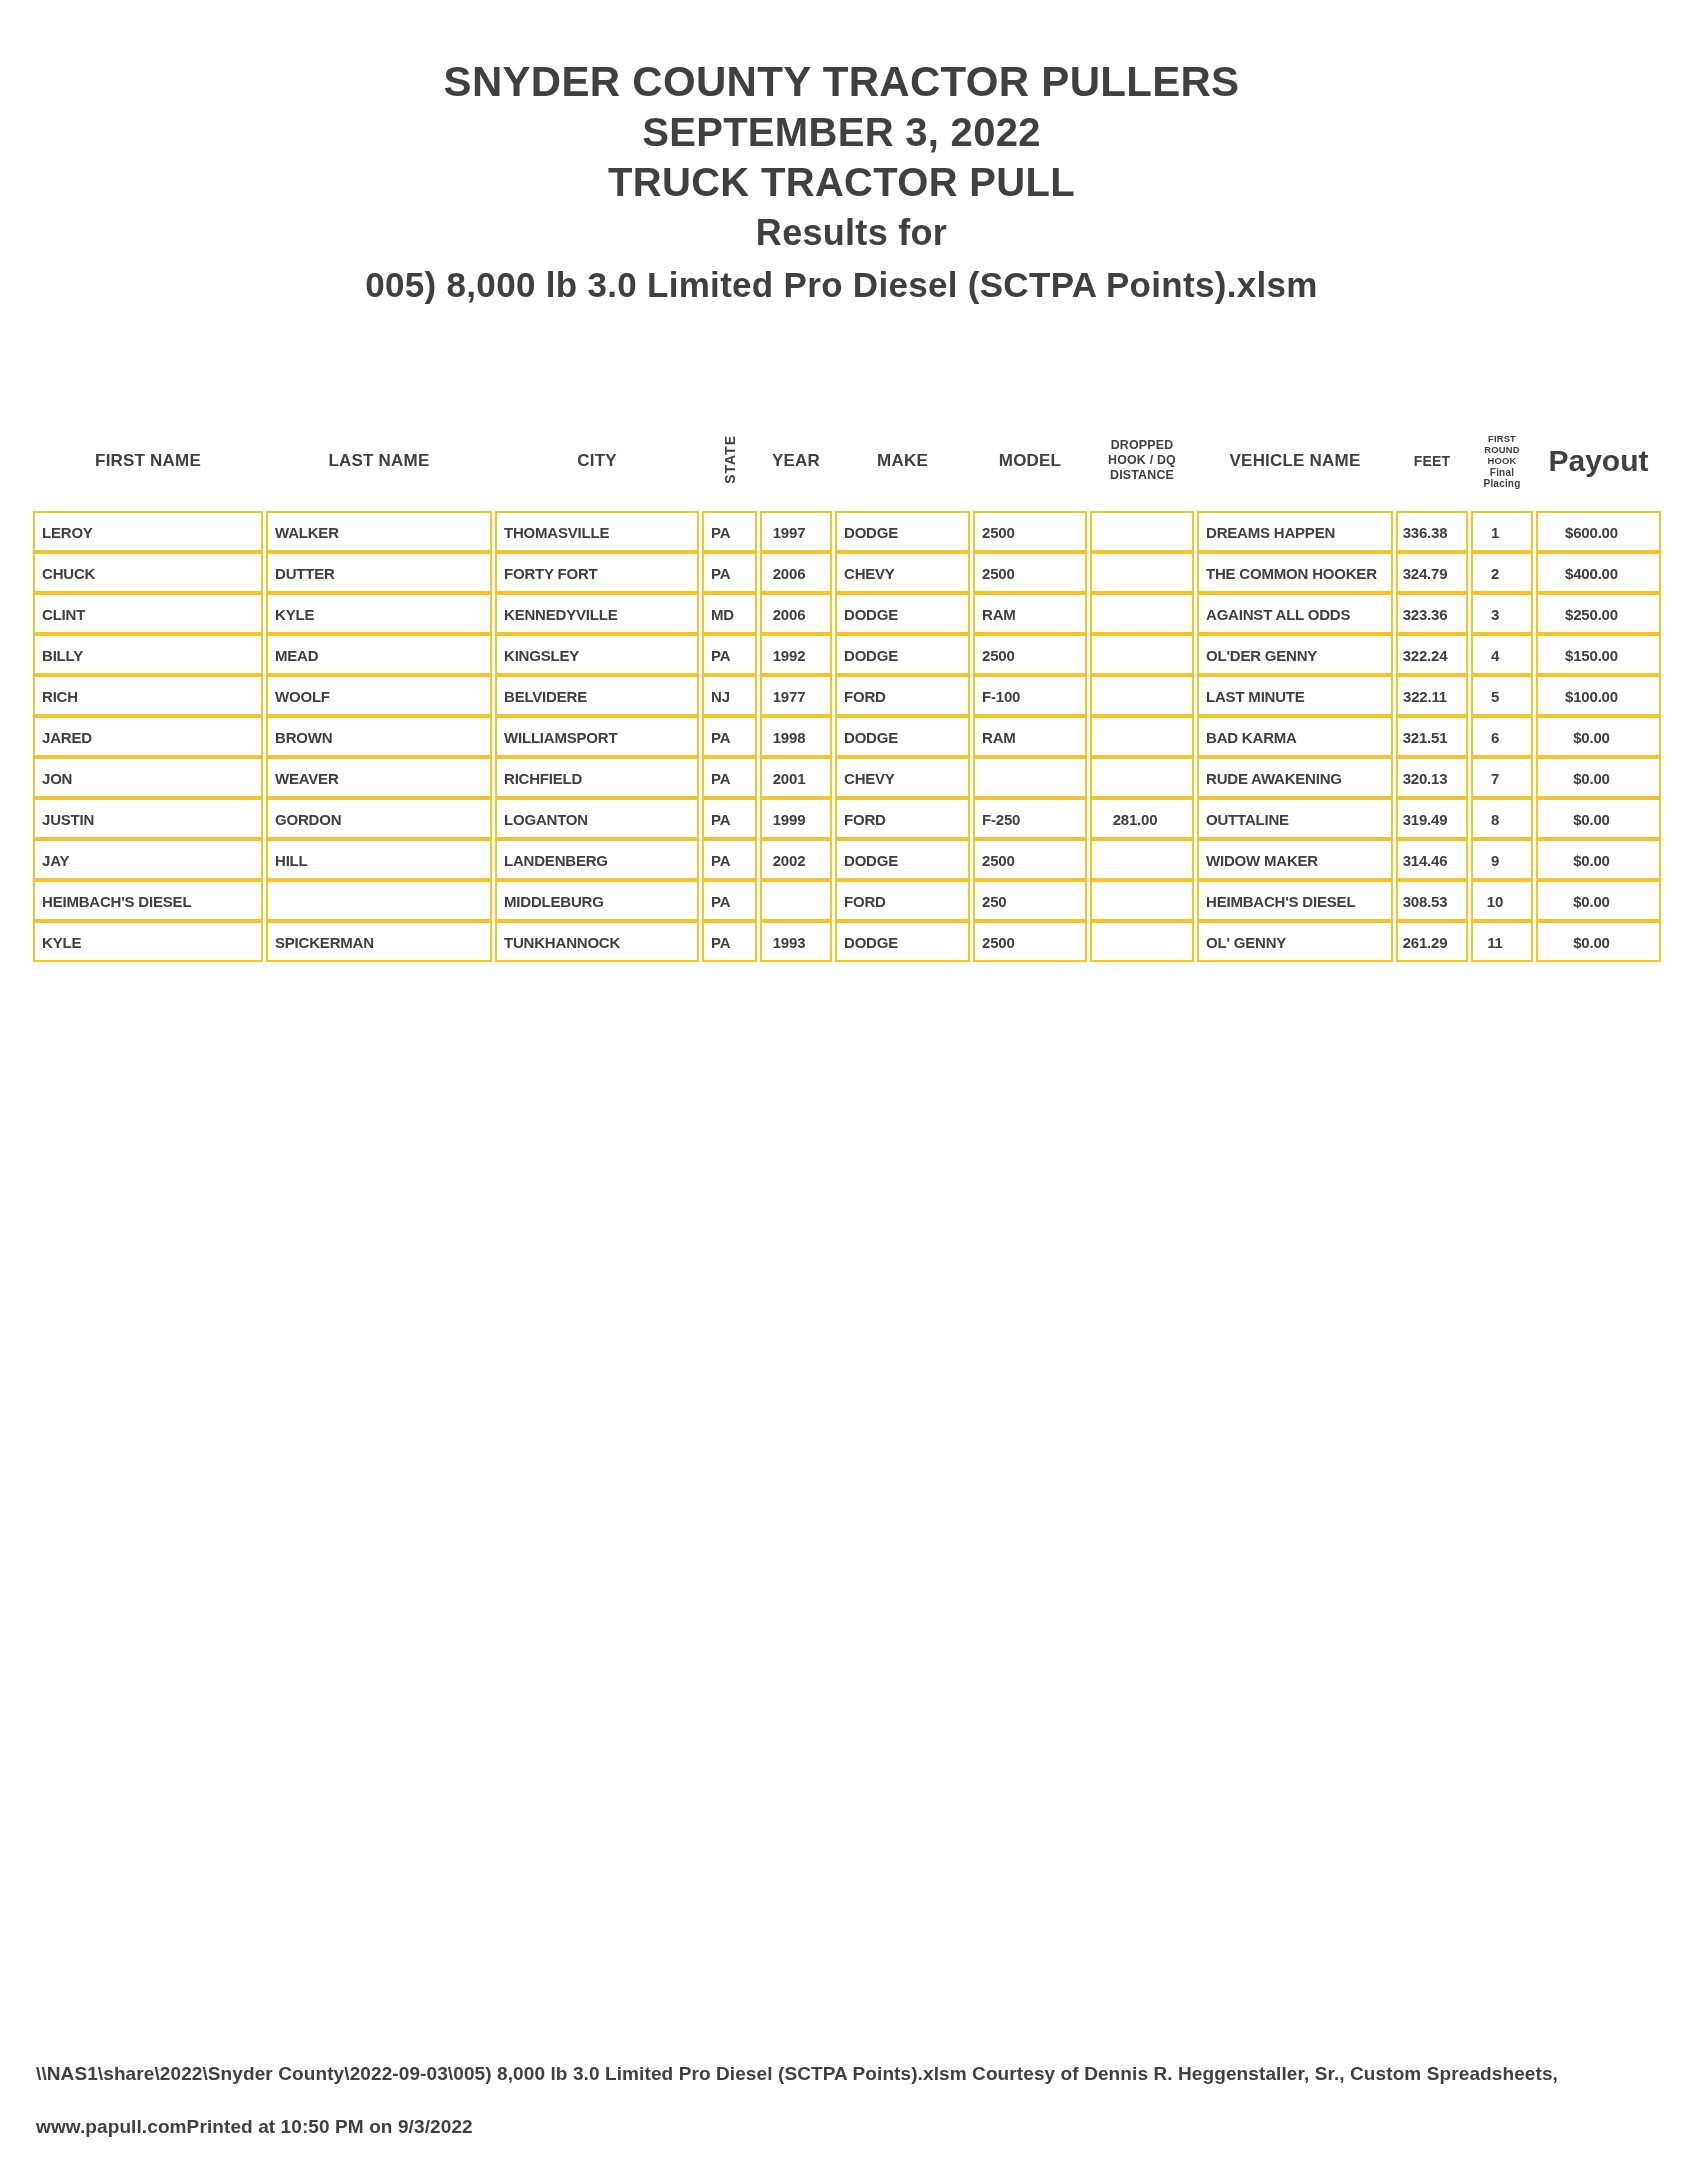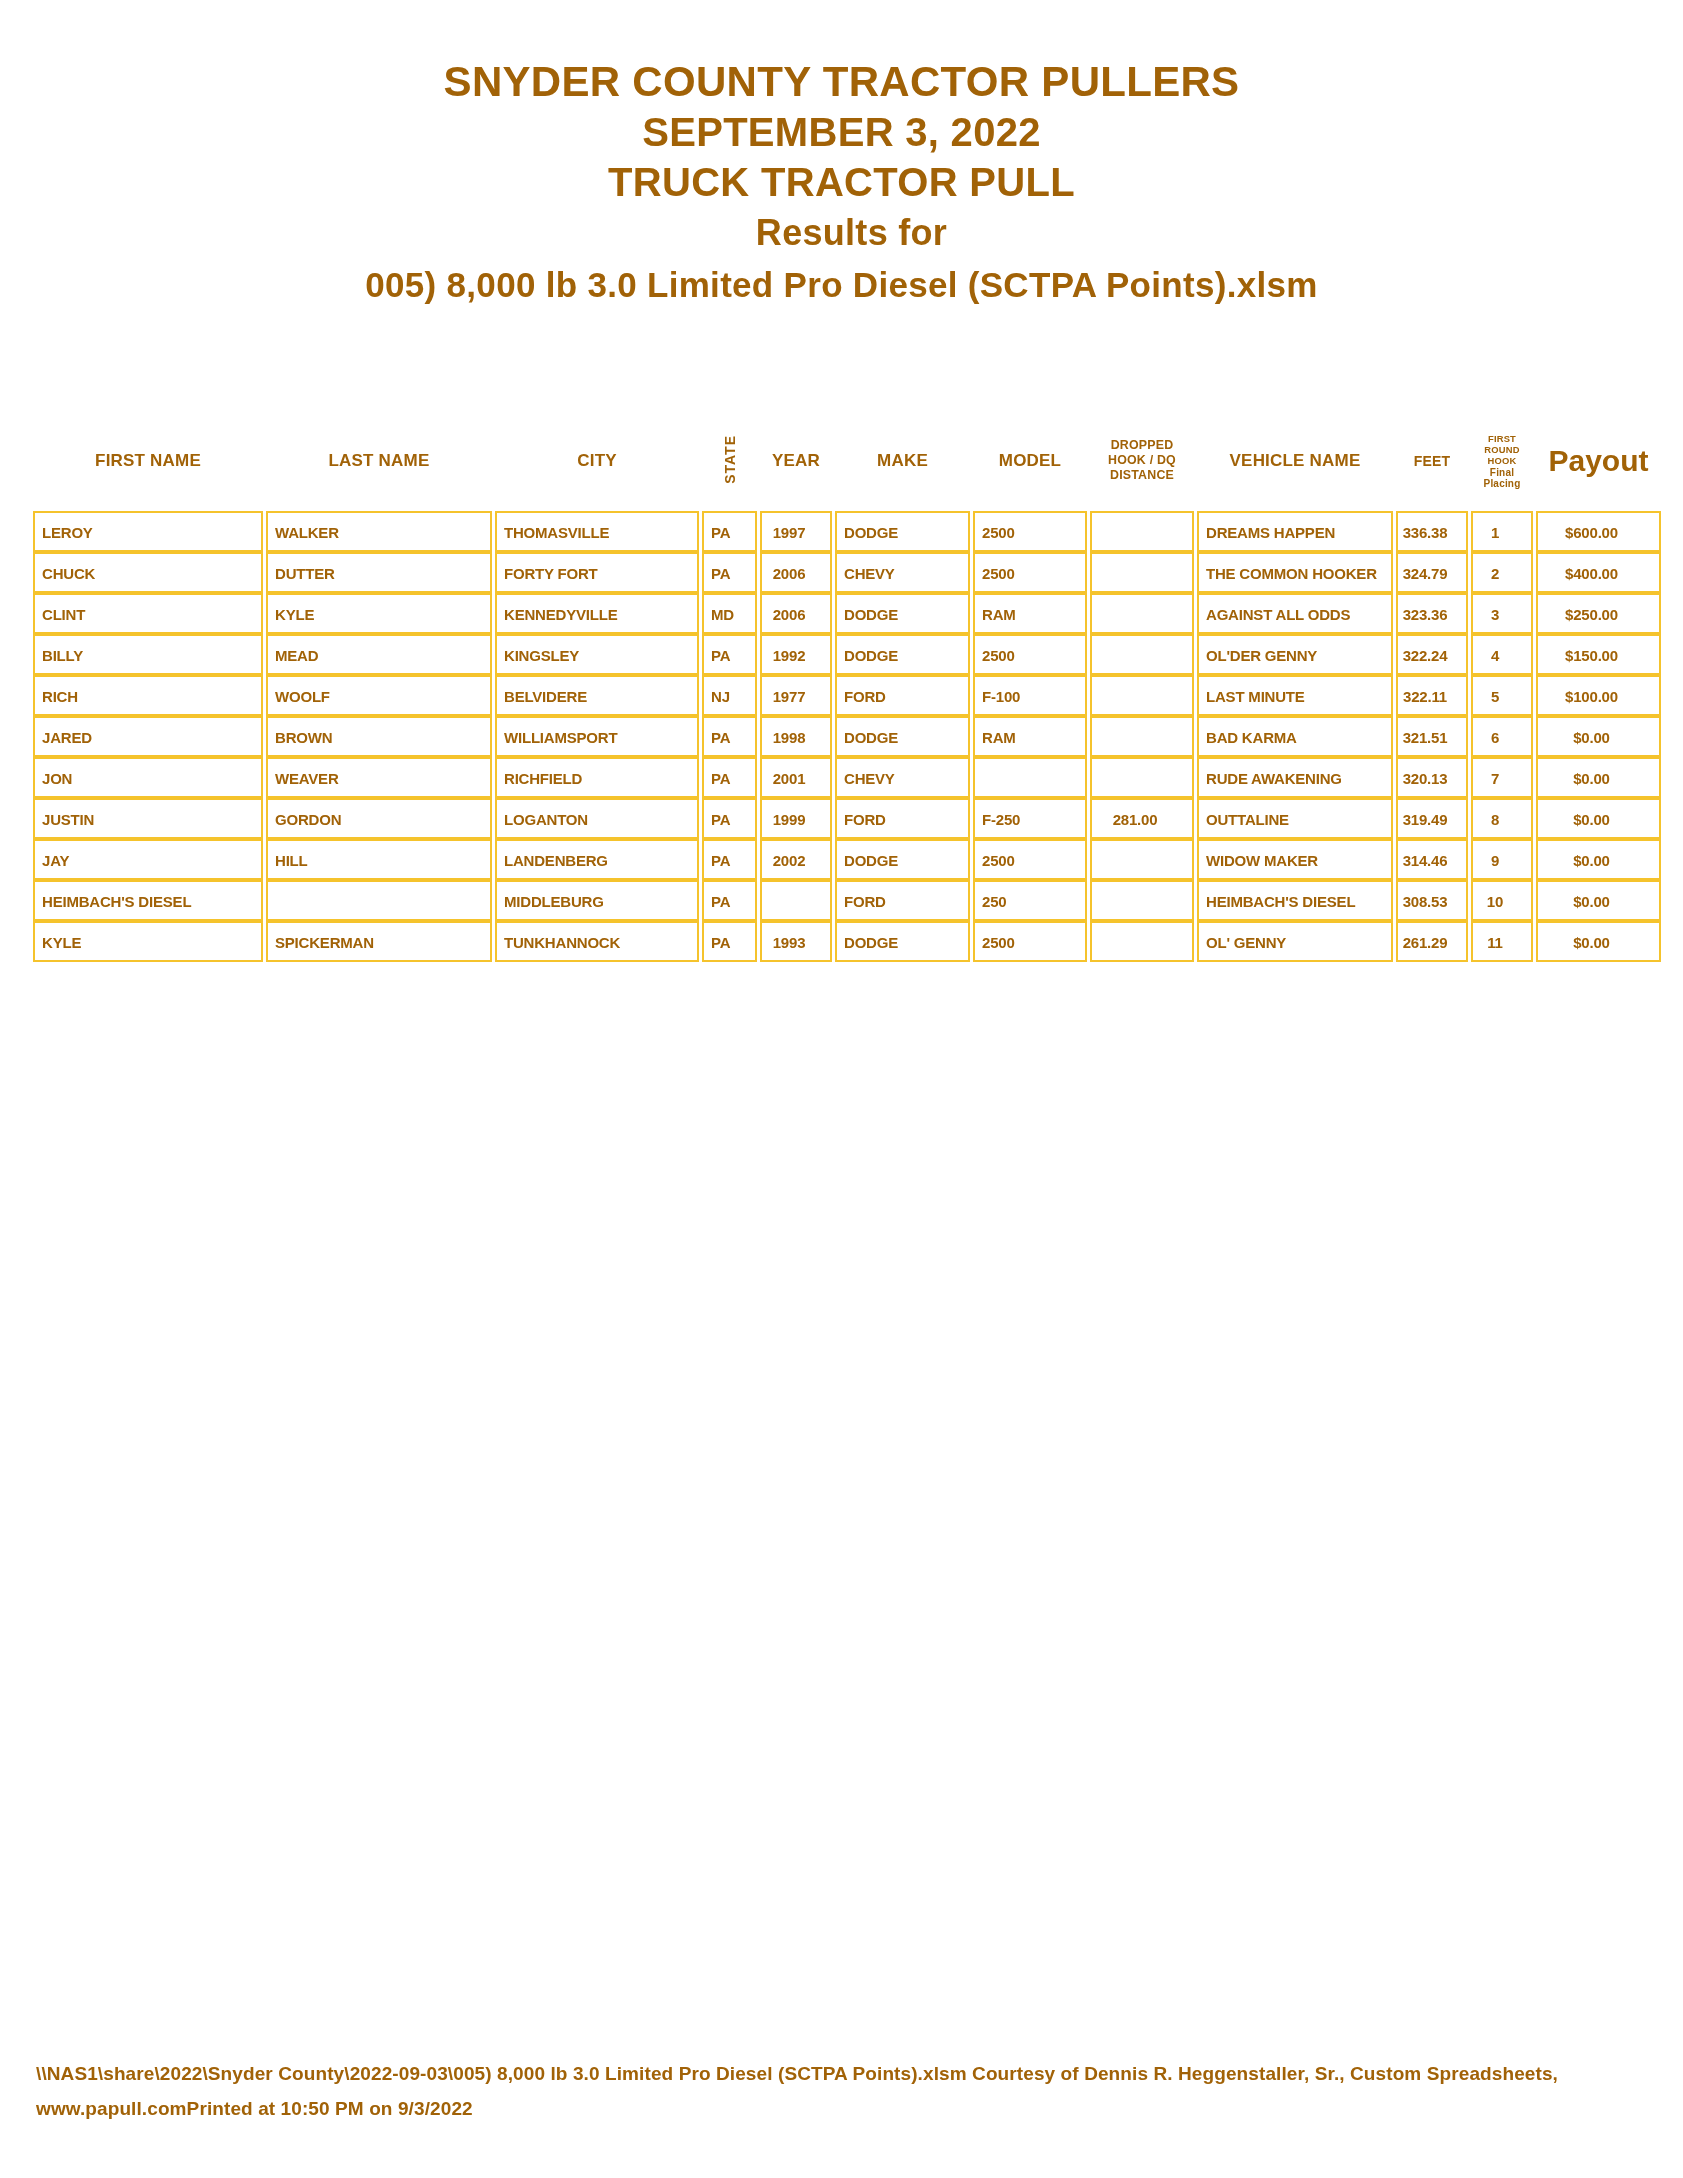--- a/index.html
+++ b/index.html
@@ -3,21 +3,21 @@
 <meta charset="utf-8">
 <style>
   * { box-sizing: border-box; }
   html, body { margin: 0; padding: 0; background: #ffffff; }
   .page {
     position: relative;
     width: 1683px;
     height: 2178px;
     background: #ffffff;
     font-family: "Liberation Sans", sans-serif;
-    color: #a16207;
+    color: #404040;
     overflow: hidden;
   }
 
   
   .doc-header {
     position: absolute;
     top: 57px;
     left: 0;
     width: 100%;
     text-align: center;
@@ -83,21 +83,21 @@
   
   .doc-footer {
     position: absolute;
     left: 36px;
     top: 2063px;
     width: 1624px;
     font-weight: bold;
     font-size: 19px;
     letter-spacing: 0.1px;
   }
-  .doc-footer .f-line1 { margin-bottom: 13px; white-space: nowrap; }
+  .doc-footer .f-line1 { margin-bottom: 31px; white-space: nowrap; }
   .doc-footer .f-printed { }
 </style>
 </head>
 <body>
 
 <div class="page">
 
   <header class="doc-header">
     <div class="t1">SNYDER COUNTY TRACTOR PULLERS</div>
     <div class="t2">SEPTEMBER 3, 2022</div>

